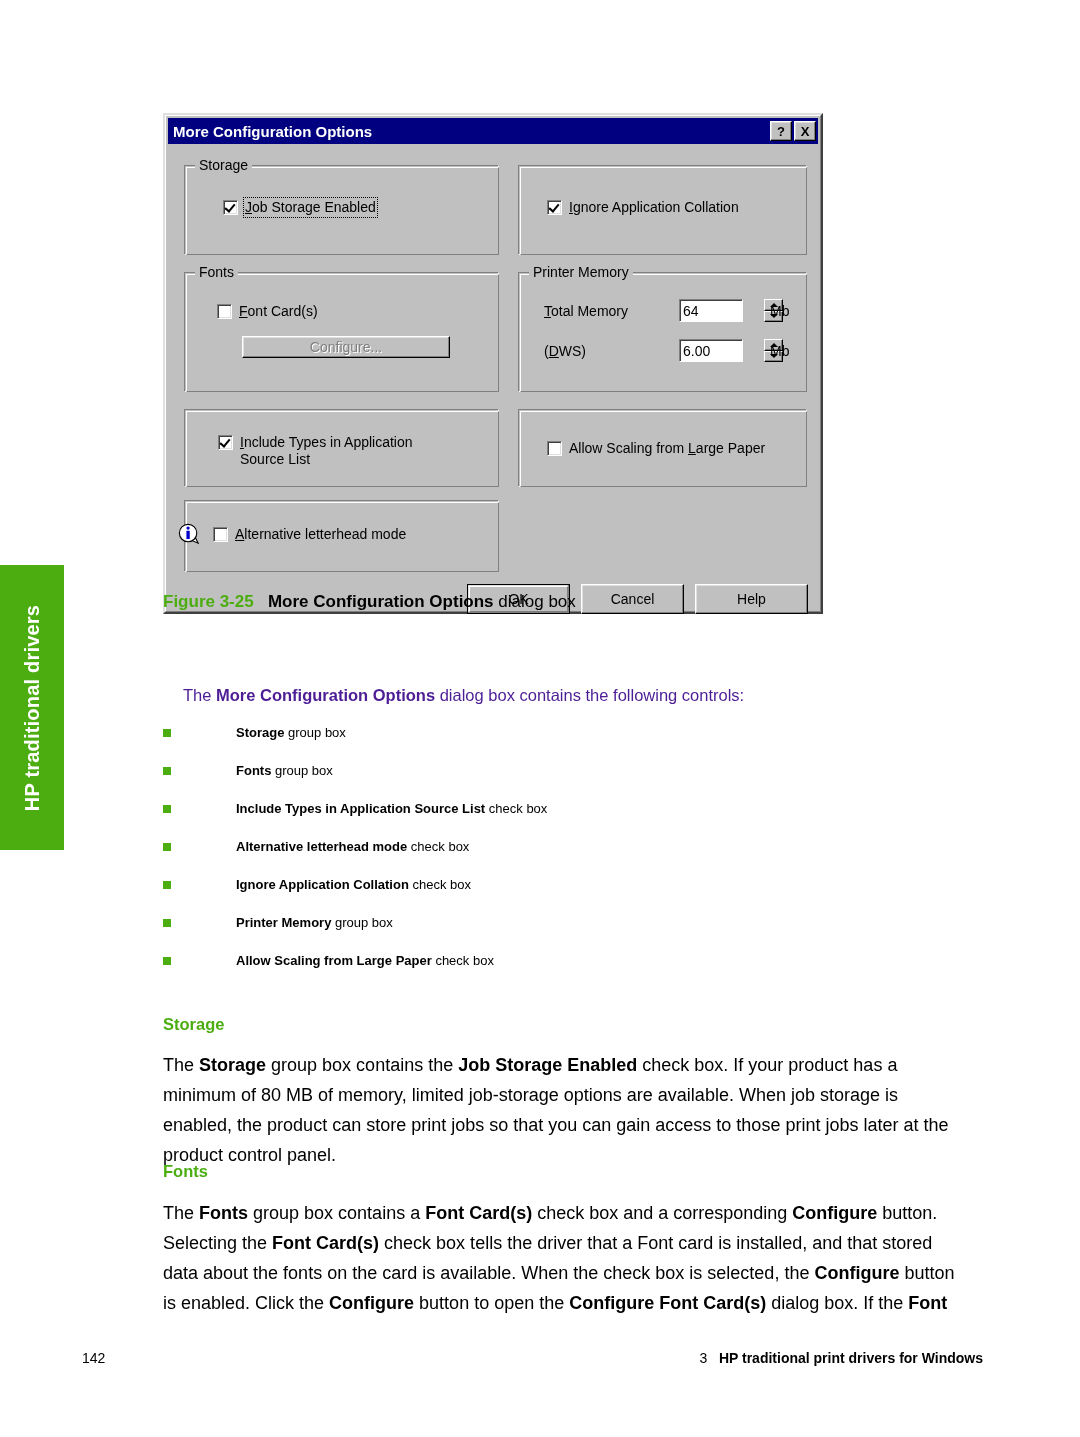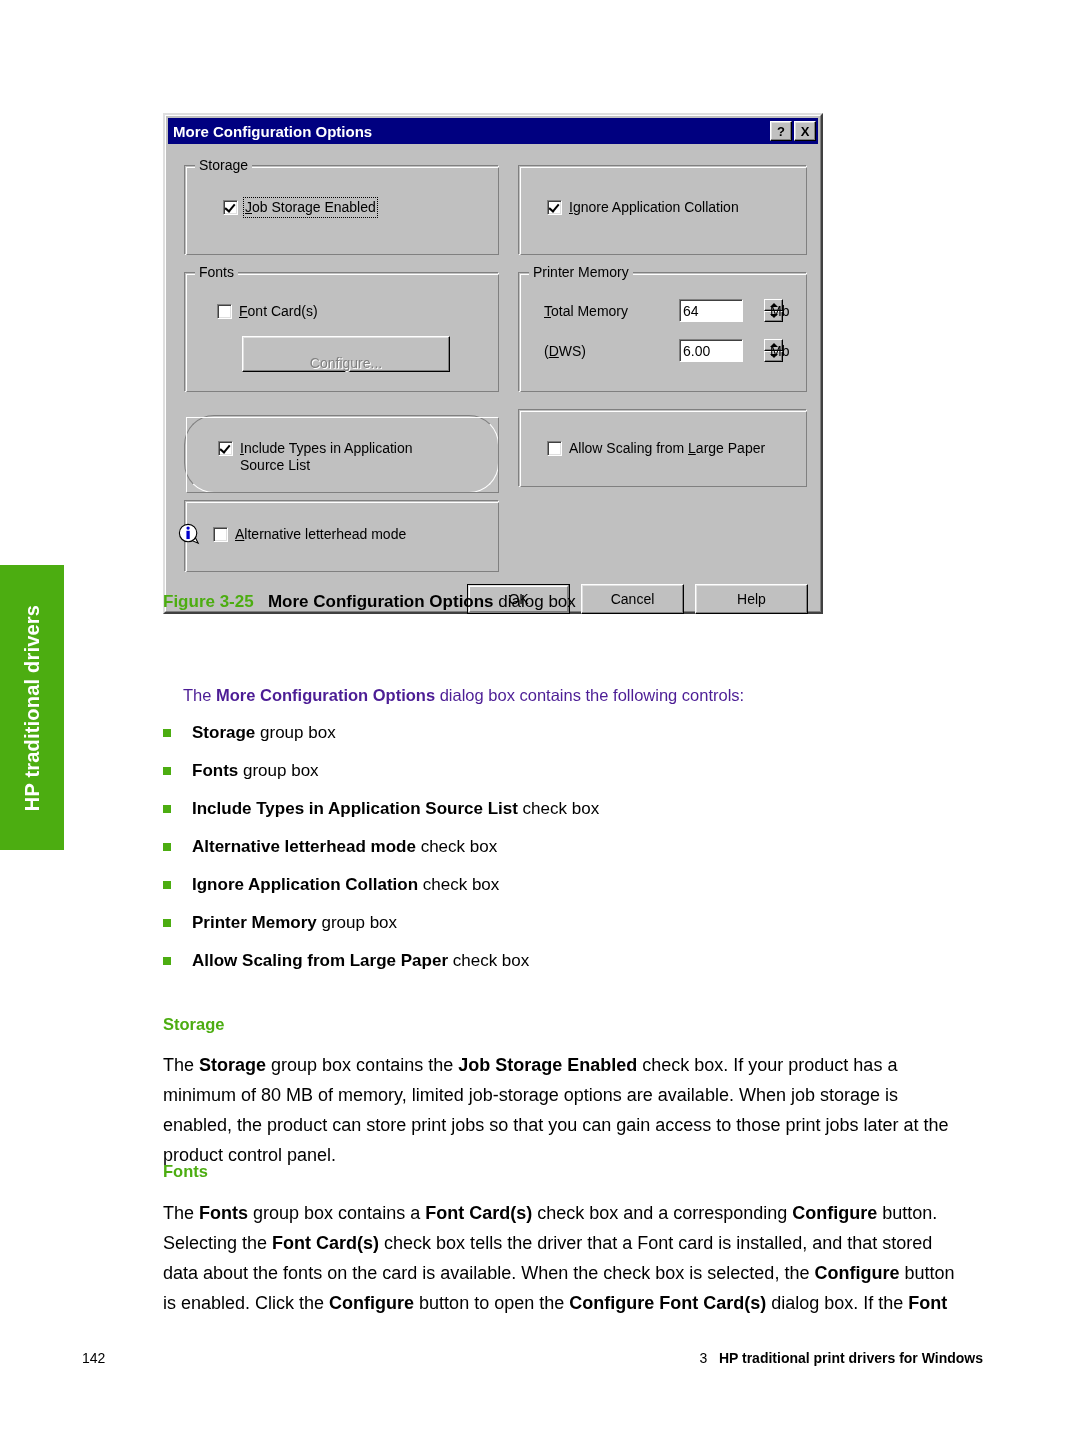--- a/index.html
+++ b/index.html
@@ -307,22 +307,23 @@
   .bullet-list {
     position: absolute;
     left: 163px;
     top: 722px;
     width: 800px;
   }
   .bullet-item {
     display: flex;
     align-items: flex-start;
     margin-bottom: 16px;
-    font-size: 17px;
+    font-size: 13px;
     line-height: 22px;
+    gap: 44px;
   }
   .bullet-sq {
     width: 8px;
     height: 8px;
     background: #4cad11;
     margin-top: 7px;
     margin-right: 21px;
     flex: 0 0 auto;
   }
   .bullet-text b { font-weight: bold; }
@@ -390,21 +391,21 @@
         <span class="cb-label"><span class="u">I</span>gnore Application Collation</span>
       </div>
     </div>
 
     <div class="groupbox" style="left:16px; top:125px; width:315px; height:120px;">
       <span class="gb-title">Fonts</span>
       <div class="cb-row" style="left:32px; top:30px;">
         <span class="checkbox"></span>
         <span class="cb-label"><span class="u">F</span>ont Card(s)</span>
       </div>
-      <div class="btn disabled" style="left:57px; top:63px; width:208px; height:36px;align-items:flex-end;">
+      <div class="btn disabled" style="left:57px; top:63px; width:208px; height:22px;">
         <span>Configure...</span>
       </div>
     </div>
 
     <div class="groupbox" style="left:350px; top:125px; width:289px; height:120px;">
       <span class="gb-title">Printer Memory</span>
 
       <span class="mem-label" style="left:25px; top:30px;"><span class="u">T</span>otal Memory</span>
       <div class="spin-wrap" style="left:160px; top:26px;">
         <div class="spin-field">64</div>
@@ -427,21 +428,21 @@
               <span class="arrow-up"></span>
             </div>
           <div class="spin-btn">
               <span class="arrow-dn"></span>
             </div>
         </div>
       </div>
       <span class="mem-label" style="left:251px; top:70px;">Mb</span>
     </div>
 
-    <div class="groupbox" style="left:16px; top:268px; width:315px; height:78px;border-radius:30px;">
+    <div class="groupbox" style="left:16px; top:262px; width:315px; height:78px;">
       <div class="cb-row" style="left:33px; top:24px;">
         <span class="checkbox checked"></span>
         <span class="cb-label"><span class="u">I</span>nclude Types in Application
 Source List</span>
       </div>
     </div>
 
     <div class="groupbox" style="left:350px; top:262px; width:289px; height:78px;">
       <div class="cb-row" style="left:28px; top:30px;">
         <span class="checkbox"></span>

